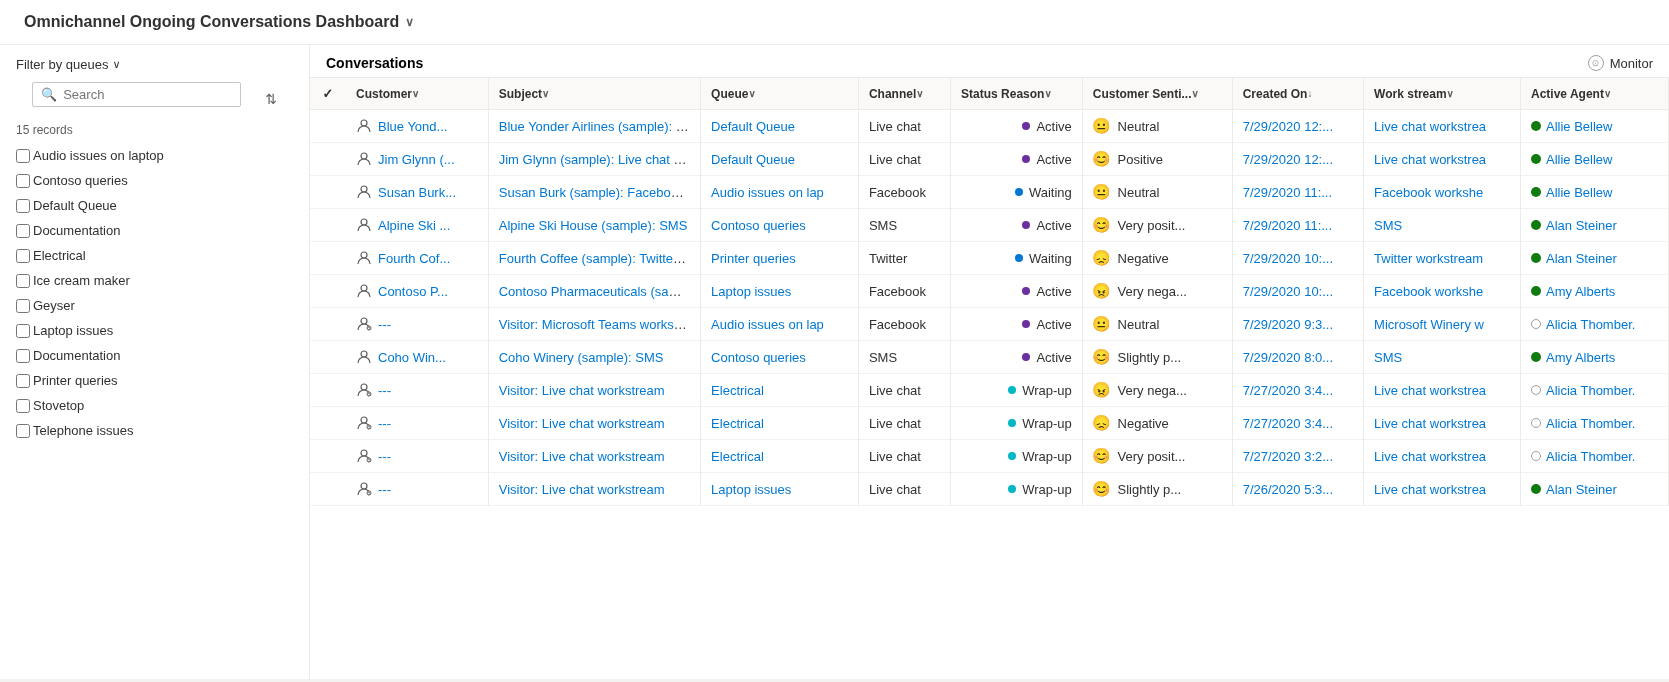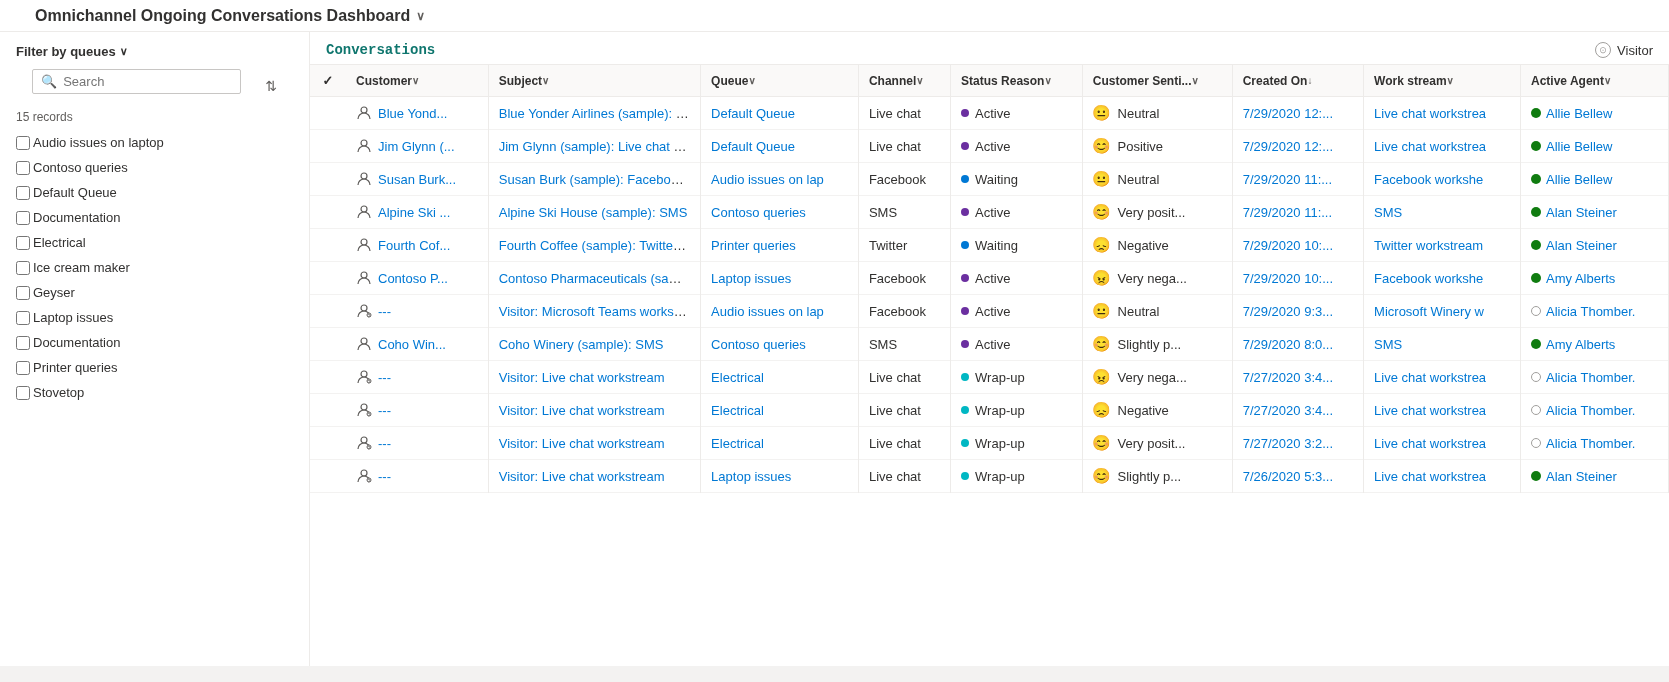--- a/index.html
+++ b/index.html
@@ -7,25 +7,25 @@
       font-family: 'Segoe UI', Arial, sans-serif;
       font-size: 13px;
       background: #f3f2f1;
       color: #323130;
       width: 1669px;
       min-height: 682px;
       overflow: hidden;
     }
     .app-header {
       background: #fff;
-      padding: 10px 35px;
+      padding: 10px 24px;
       display: flex;
       align-items: center;
       border-bottom: 1px solid #edebe9;
-      height: 32px;
+      height: 45px;
     }
     .app-title {
       font-size: 16px;
       font-weight: 600;
       color: #323130;
       display: flex;
       align-items: center;
       gap: 6px;
     }
     .app-title .chevron {
@@ -40,21 +40,21 @@
       width: 310px;
       background: #fff;
       border-right: 1px solid #edebe9;
       display: flex;
       flex-direction: column;
       padding: 12px 0;
     }
     .filter-header {
       padding: 0 16px 10px;
       font-size: 13px;
-      font-weight: 700;
+      font-weight: 400;
       color: #323130;
       display: flex;
       align-items: center;
       gap: 4px;
     }
     .filter-header .chevron {
       font-size: 11px;
     }
     .search-box {
       margin: 0 16px 8px;
@@ -120,22 +120,21 @@
     .conversations-header {
       padding: 10px 16px 6px;
       display: flex;
       align-items: center;
       justify-content: space-between;
       border-bottom: 1px solid #edebe9;
     }
     .conversations-title {
       font-size: 14px;
       font-weight: 600;
-      color: #0f766e;
-      font-family: Liberation Mono, monospace;
+      color: #000000;
     }
     .monitor-btn {
       display: flex;
       align-items: center;
       gap: 6px;
       font-size: 13px;
       color: #323130;
       cursor: pointer;
       background: none;
       border: none;
@@ -219,20 +218,21 @@
       overflow: hidden;
       text-overflow: ellipsis;
     }
     .subject-cell { color: #0078d4; cursor: pointer; }
     .queue-cell { color: #0078d4; cursor: pointer; }
     .channel-cell { color: #323130; }
     .status-cell {
       display: flex;
       align-items: center;
       gap: 6px;
+      justify-content: flex-end;
     }
     .status-dot {
       width: 8px;
       height: 8px;
       border-radius: 50%;
       flex-shrink: 0;
     }
     .dot-active { background: #6b2fa0; }
     .dot-waiting { background: #0078d4; }
     .dot-wrap { background: #00b7c3; }
@@ -333,29 +333,33 @@
     <label for="miscellaneous">Documentation</label>
         </div>
         <div class="queue-item">
           <input type="checkbox" id="printer-queries" style="">
     <label for="printer-queries">Printer queries</label>
         </div>
         <div class="queue-item">
           <input type="checkbox" id="stovetop" style="">
     <label for="stovetop">Stovetop</label>
         </div>
+        <div class="queue-item">
+          <input type="checkbox" id="telephone-issues" style="">
+    <label for="telephone-issues">Telephone issues</label>
+        </div>
       </div>
   </div>
 
   <div class="content-area">
     <div class="conversations-header">
       <span class="conversations-title">Conversations</span>
       <button class="monitor-btn">
         <span class="monitor-icon">⊙</span>
-        <span>Visitor</span>
+        <span>Monitor</span>
       </button>
     </div>
     <div class="table-container">
       <table id="conversations-table">
         <thead id="table-head">
             <tr>
               <th class="check-col">
                 <div class="check-header">
                   <span class="checkmark-icon">✓</span>
                 </div>

